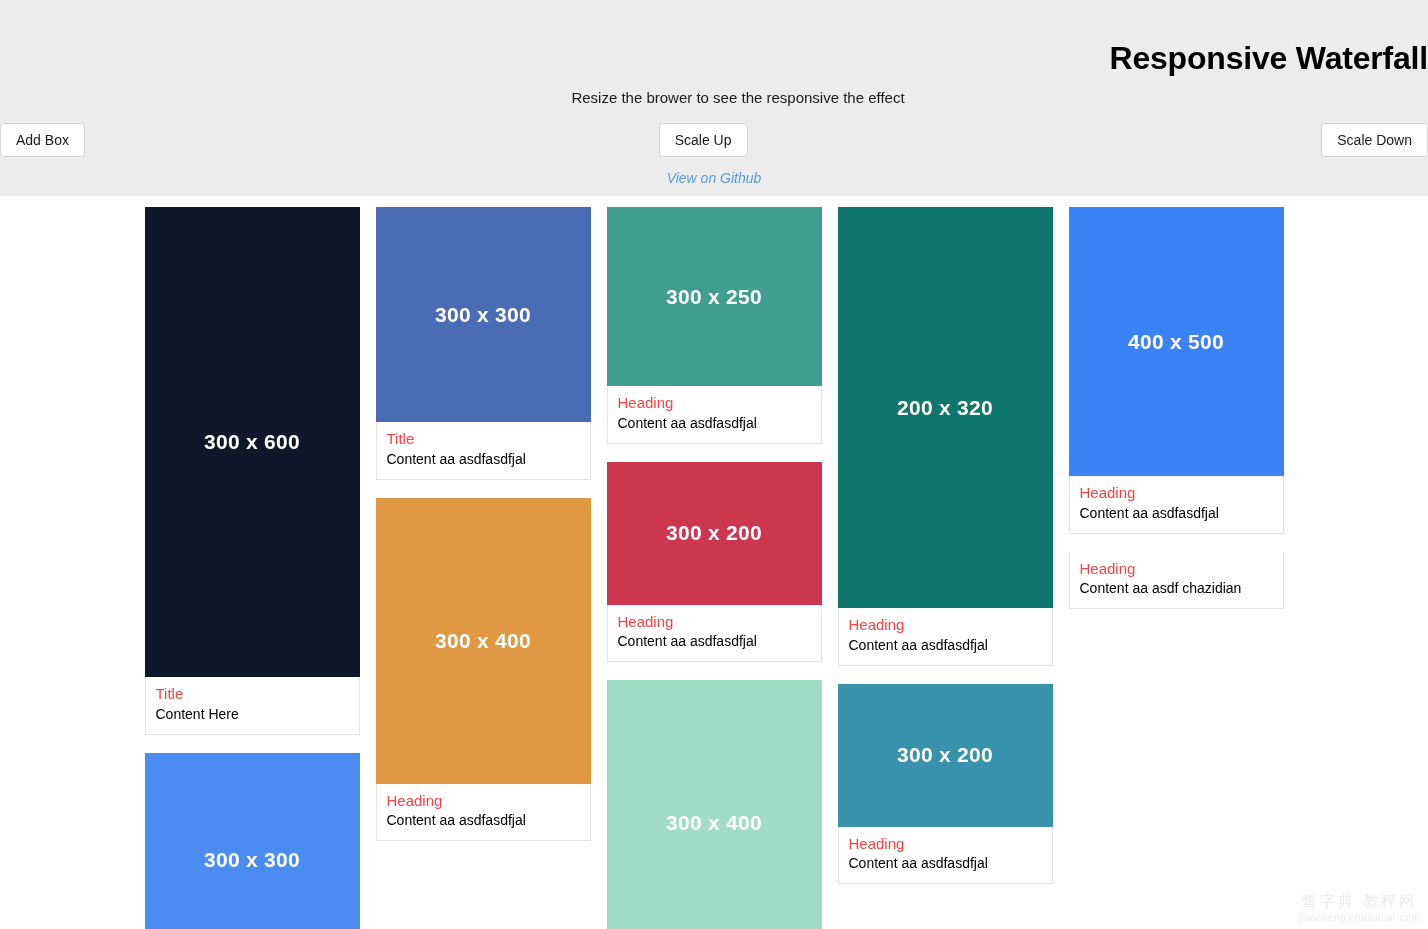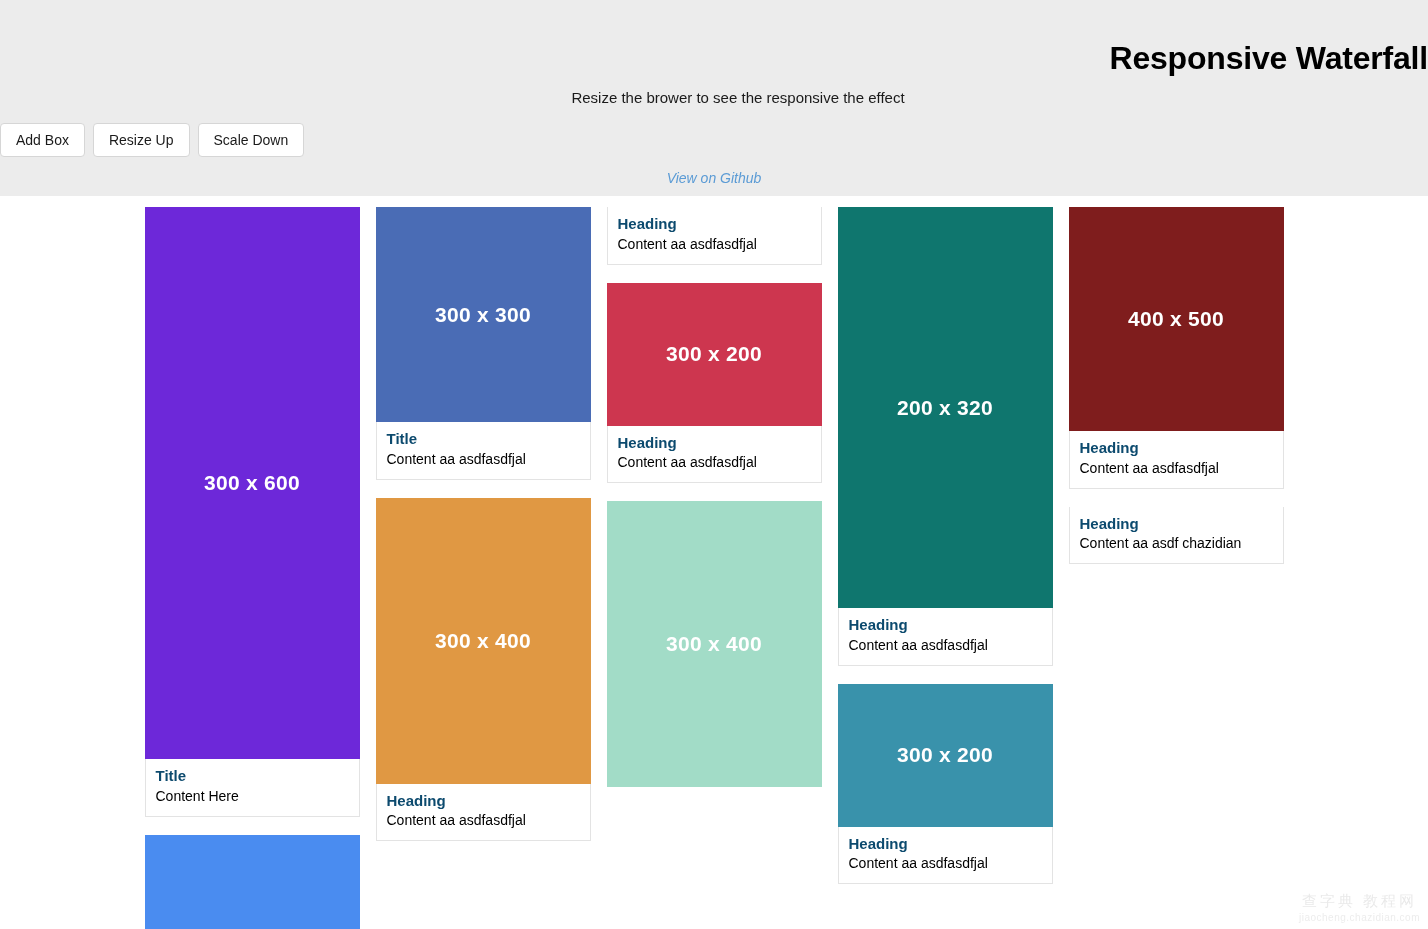--- a/index.html
+++ b/index.html
@@ -33,22 +33,22 @@
   .page-subtitle {
     margin: 12px 0 0 8px;
     font-size: 15px;
     color: #1a1a1a;
     line-height: 1.2;
     padding-left: 40px;
   }
   .btn-row {
     margin-top: 16px;
     display: flex;
-    justify-content: flex-start;
-    gap: 8px;
+    justify-content: space-between;
+    gap: 16px;
   }
   .btn {
     background: #ffffff;
     border: 1px solid #d6d6d6;
     border-radius: 4px;
     padding: 8px 15px;
     font-size: 14px;
     color: #1a1a1a;
     font-family: "Liberation Sans", sans-serif;
     cursor: pointer;
@@ -94,22 +94,22 @@
     letter-spacing: 0.3px;
   }
   .card-caption {
     border: 1px solid #e3e3e3;
     border-top: none;
     padding: 8px 10px 10px 10px;
     background: #ffffff;
   }
   .caption-title {
     font-size: 15px;
-    font-weight: bold;
-    color: #0c4a6e;
+    font-weight: normal;
+    color: #ef4444;
     line-height: 1.25;
   }
   .caption-text {
     font-size: 14px;
     color: #000000;
     line-height: 1.35;
     margin-top: 1px;
   }
 
   
@@ -137,30 +137,30 @@
   }
 </style>
 </head>
 <body>
 
 <div class="page-header">
   <h1 class="page-title">Responsive Waterfall</h1>
   <p class="page-subtitle">Resize the brower to see the responsive the effect</p>
   <div class="btn-row">
     <button class="btn">Add Box</button>
-    <button class="btn">Resize Up</button>
+    <button class="btn">Scale Up</button>
     <button class="btn">Scale Down</button>
   </div>
   <a class="github-link" href="#">View on Github</a>
 </div>
 
 <div class="waterfall" id="waterfall">
     <div class="wf-col">
       <div class="card">
-        <div class="card-media" style="background: #6d28d9; height: 552px;">
+        <div class="card-media" style="background: #0f172a; height: 470px;">
           <span>300 x 600</span>
         </div>
         <div class="card-caption">
           <div class="caption-title">Title</div>
           <div class="caption-text">Content Here</div>
         </div>
       </div>
       <div class="card">
         <div class="card-media" style="background: rgb(74, 140, 240); height: 215px;">
           <span>300 x 300</span>
@@ -183,20 +183,23 @@
           <span>300 x 400</span>
         </div>
         <div class="card-caption">
           <div class="caption-title">Heading</div>
           <div class="caption-text">Content aa asdfasdfjal</div>
         </div>
       </div>
     </div>
     <div class="wf-col">
       <div class="card">
+        <div class="card-media" style="background: rgb(63, 158, 143); height: 179px;">
+          <span>300 x 250</span>
+        </div>
         <div class="card-caption">
           <div class="caption-title">Heading</div>
           <div class="caption-text">Content aa asdfasdfjal</div>
         </div>
       </div>
       <div class="card">
         <div class="card-media" style="background: rgb(205, 54, 79); height: 143px;">
           <span>300 x 200</span>
         </div>
         <div class="card-caption">
@@ -225,21 +228,21 @@
           <span>300 x 200</span>
         </div>
         <div class="card-caption">
           <div class="caption-title">Heading</div>
           <div class="caption-text">Content aa asdfasdfjal</div>
         </div>
       </div>
     </div>
     <div class="wf-col">
       <div class="card">
-        <div class="card-media" style="background: #7f1d1d; height: 224px;">
+        <div class="card-media" style="background: #3b82f6; height: 269px;">
           <span>400 x 500</span>
         </div>
         <div class="card-caption">
           <div class="caption-title">Heading</div>
           <div class="caption-text">Content aa asdfasdfjal</div>
         </div>
       </div>
       <div class="card">
         <div class="card-caption">
           <div class="caption-title">Heading</div>

